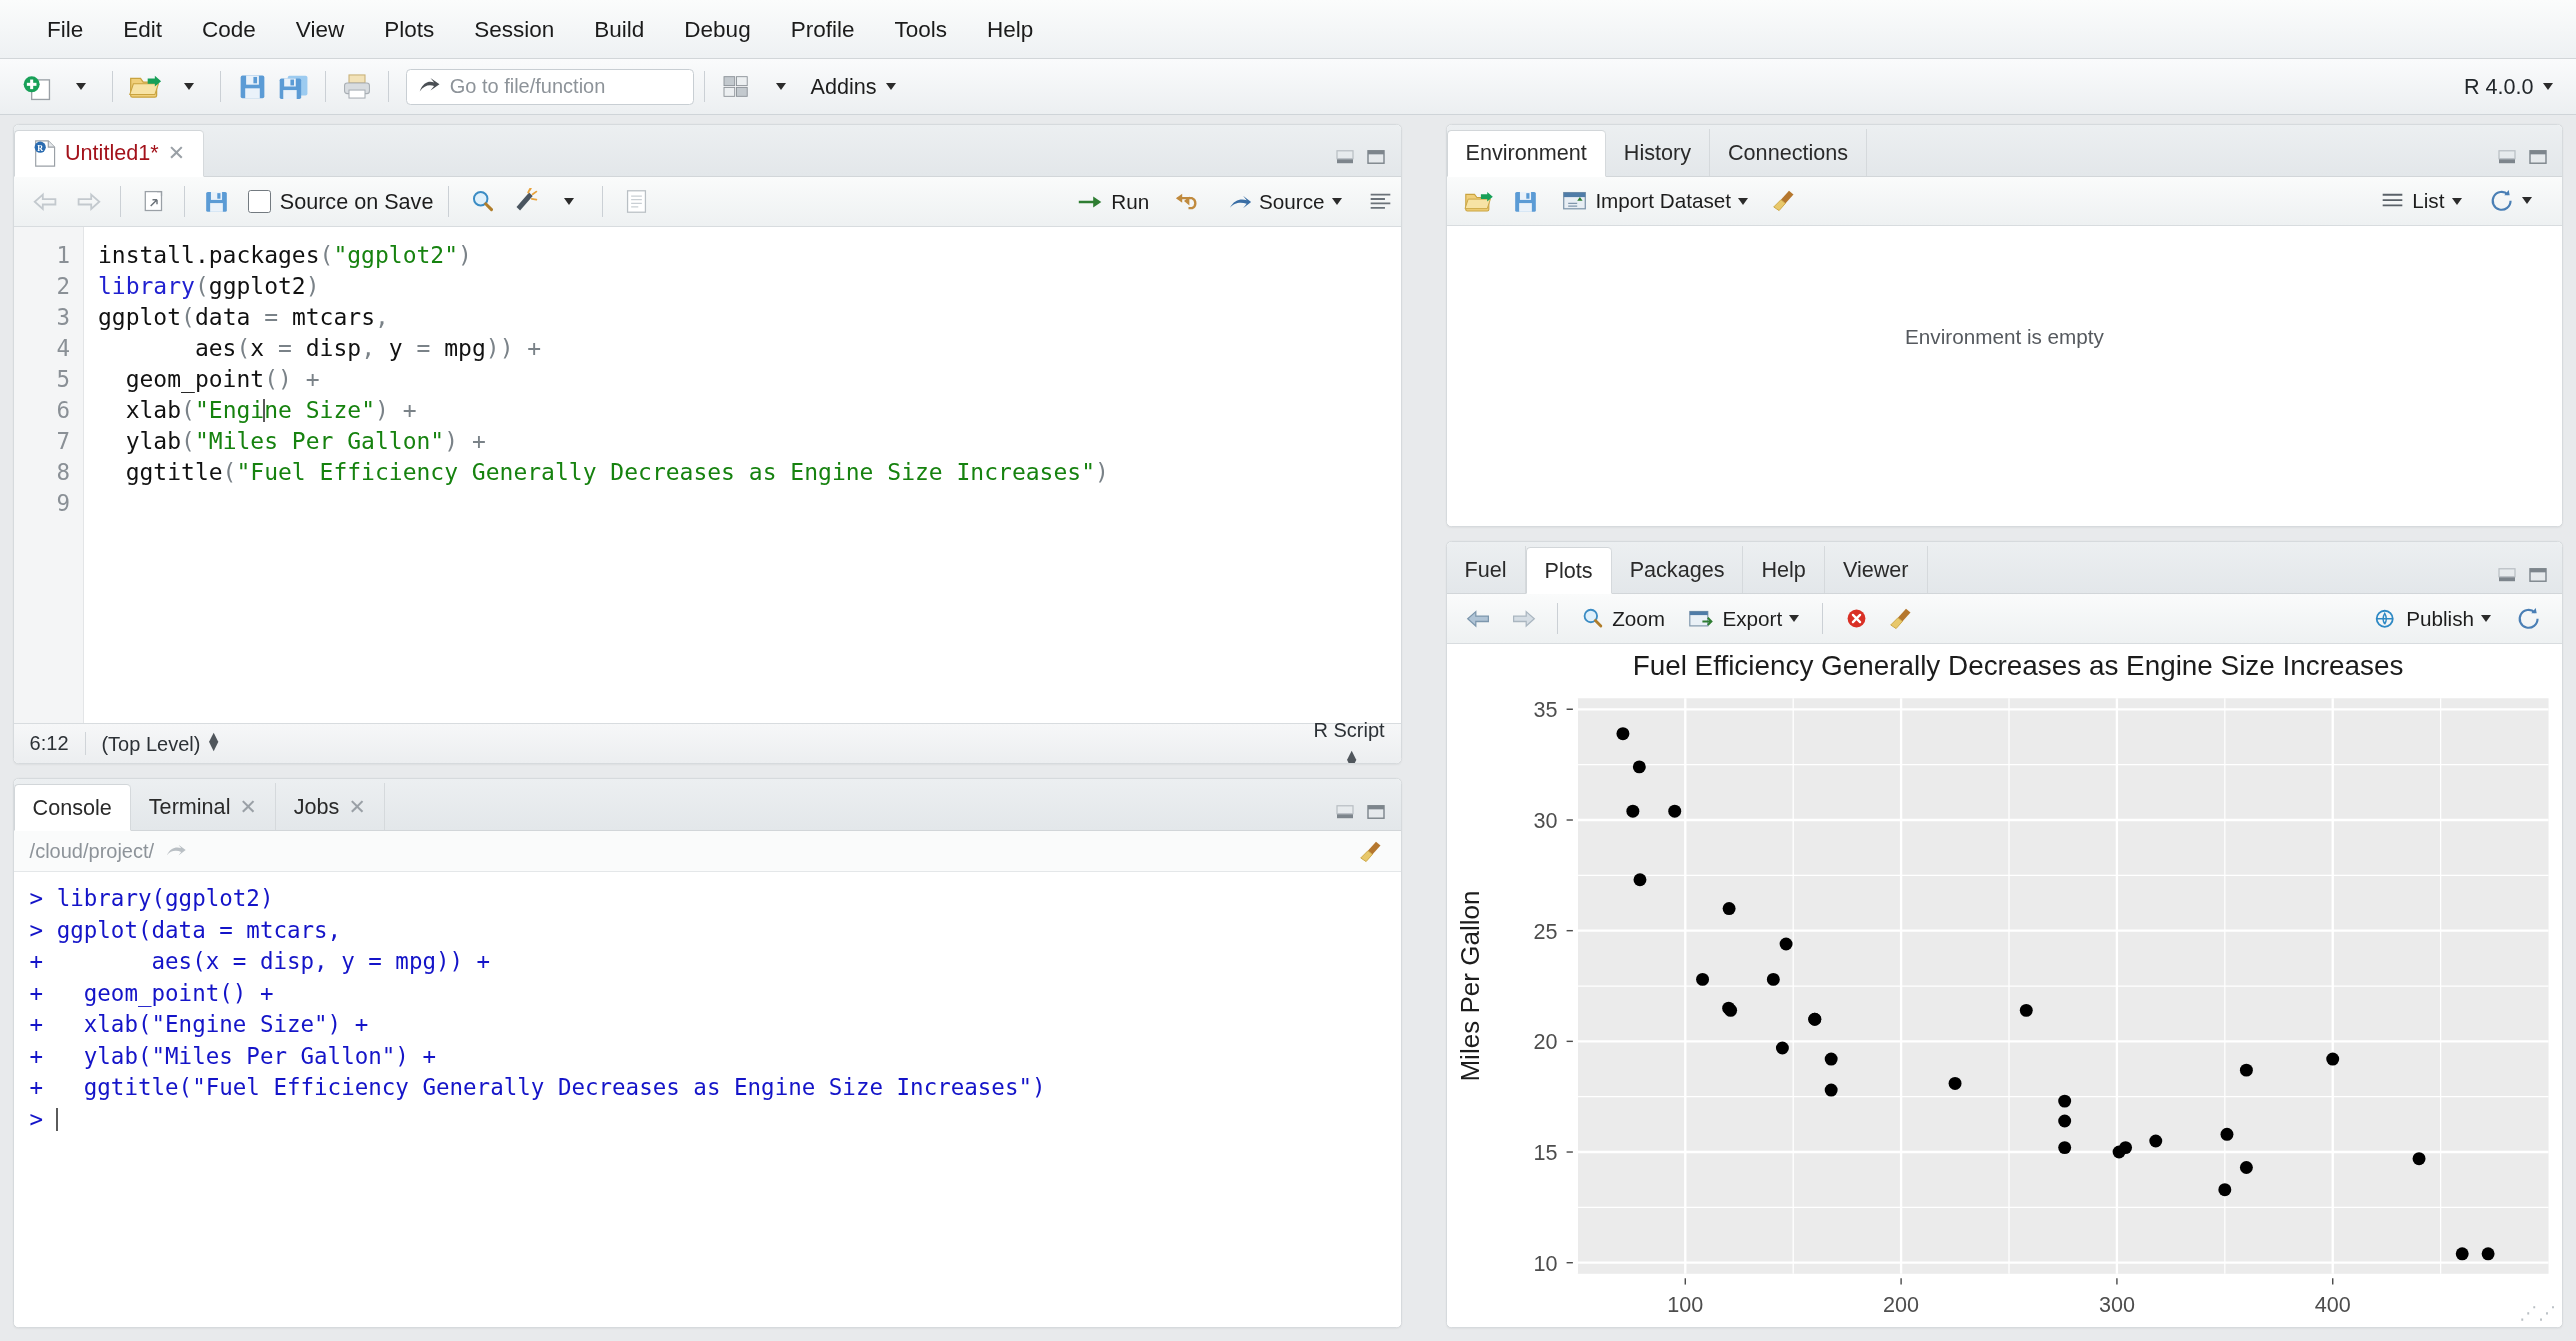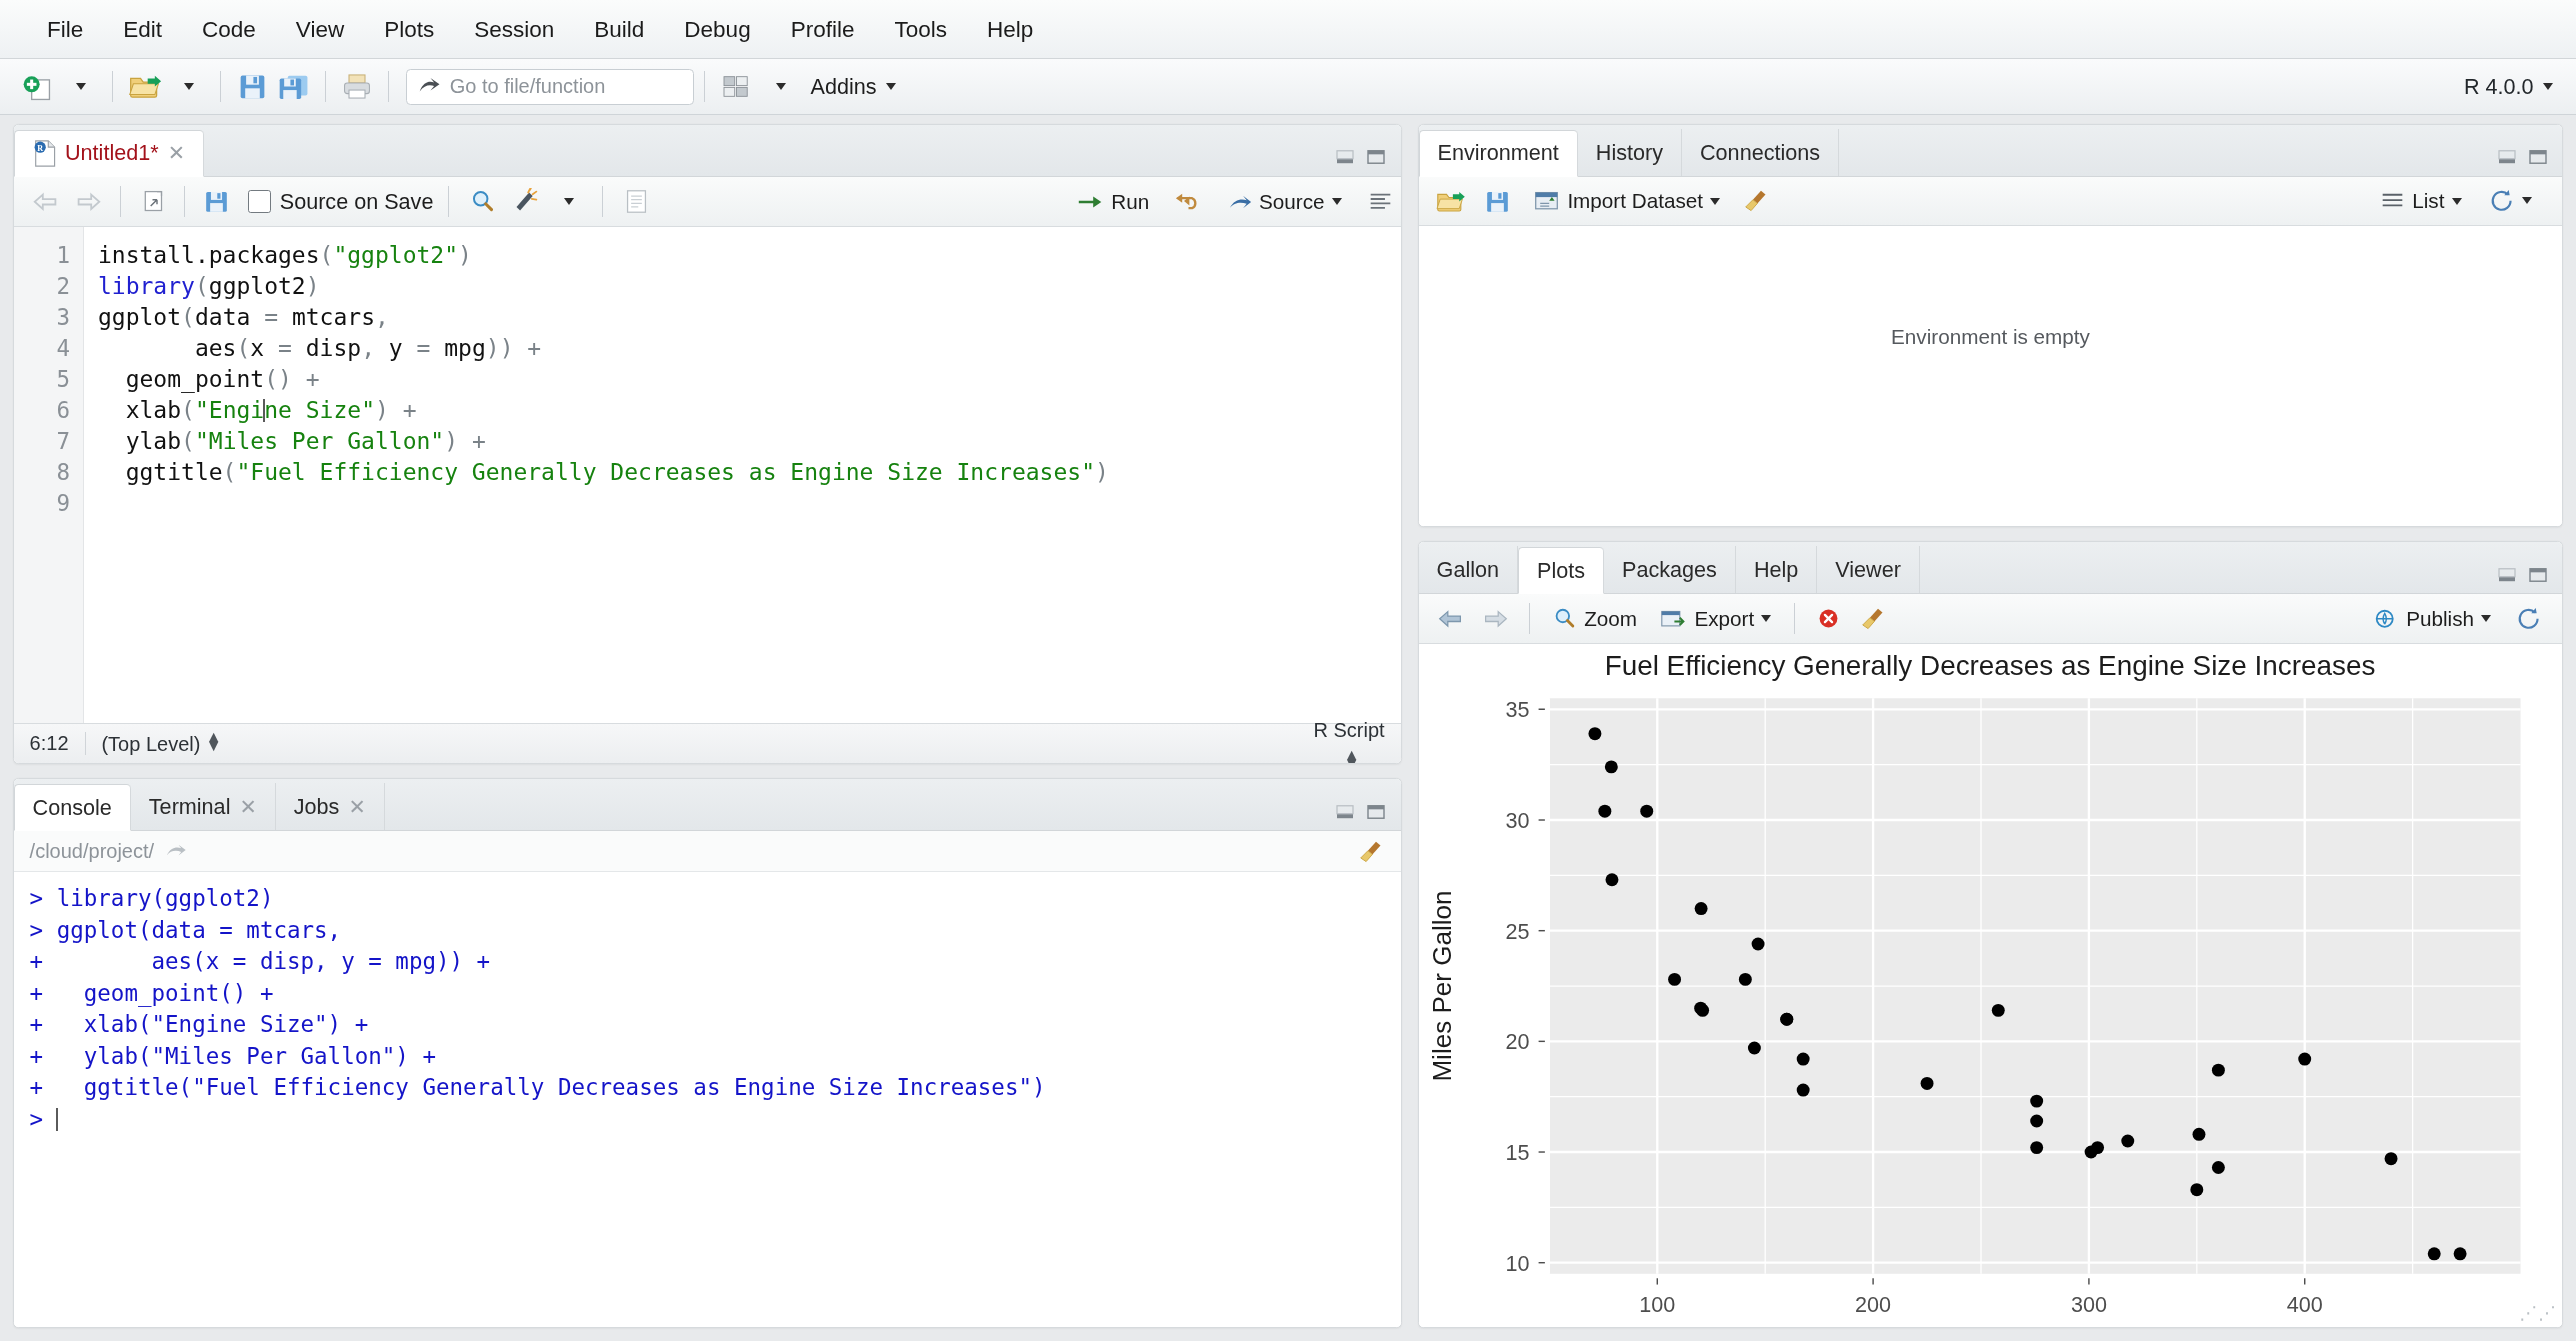--- a/index.html
+++ b/index.html
@@ -49,21 +49,21 @@
     position:absolute;right:23.4px;display:flex;align-items:center;gap:9px;
     font-size:21.6px;color:#22272b;margin-left:44px;
   }
   
   #workspace {
     position:absolute; top:115px; left:0; right:0; bottom:0;
     display:flex; gap:16px; padding:9px 12.6px 12.6px 12.6px;
   }
   .colpane { display:flex; flex-direction:column; gap:14.4px; }
   #leftcol { width:1389px; }
-  #rightcol { flex:1; }
+  #rightcol { flex:1;margin-left:28px; }
   .panel {
     background:#fff; border:0.9px solid #d6dadd; border-radius:5.4px;
     display:flex; flex-direction:column; overflow:hidden;
     box-shadow:0 0.9px 1.8px rgba(0,0,0,.05);
   }
   
   .tabstrip {
     height:52px; background:linear-gradient(#eceff1,#e3e7ea);
     border-bottom:0.9px solid #d2d6d9;
     display:flex; align-items:flex-end; position:relative; flex-shrink:0;
@@ -506,21 +506,21 @@
         </div>
       </div>
       <div class="envbody">
         <span>Environment is empty</span>
       </div>
     </div>
 
     <div class="panel" style="flex:1;">
       <div class="tabstrip">
         <div class="tab">
-            <span>Gallon</span>
+            <span>Fuel</span>
           </div>
         <div class="tab active">
             <span>Plots</span>
           </div>
         <div class="tab">
             <span>Packages</span>
           </div>
         <div class="tab">
             <span>Help</span>
           </div>

